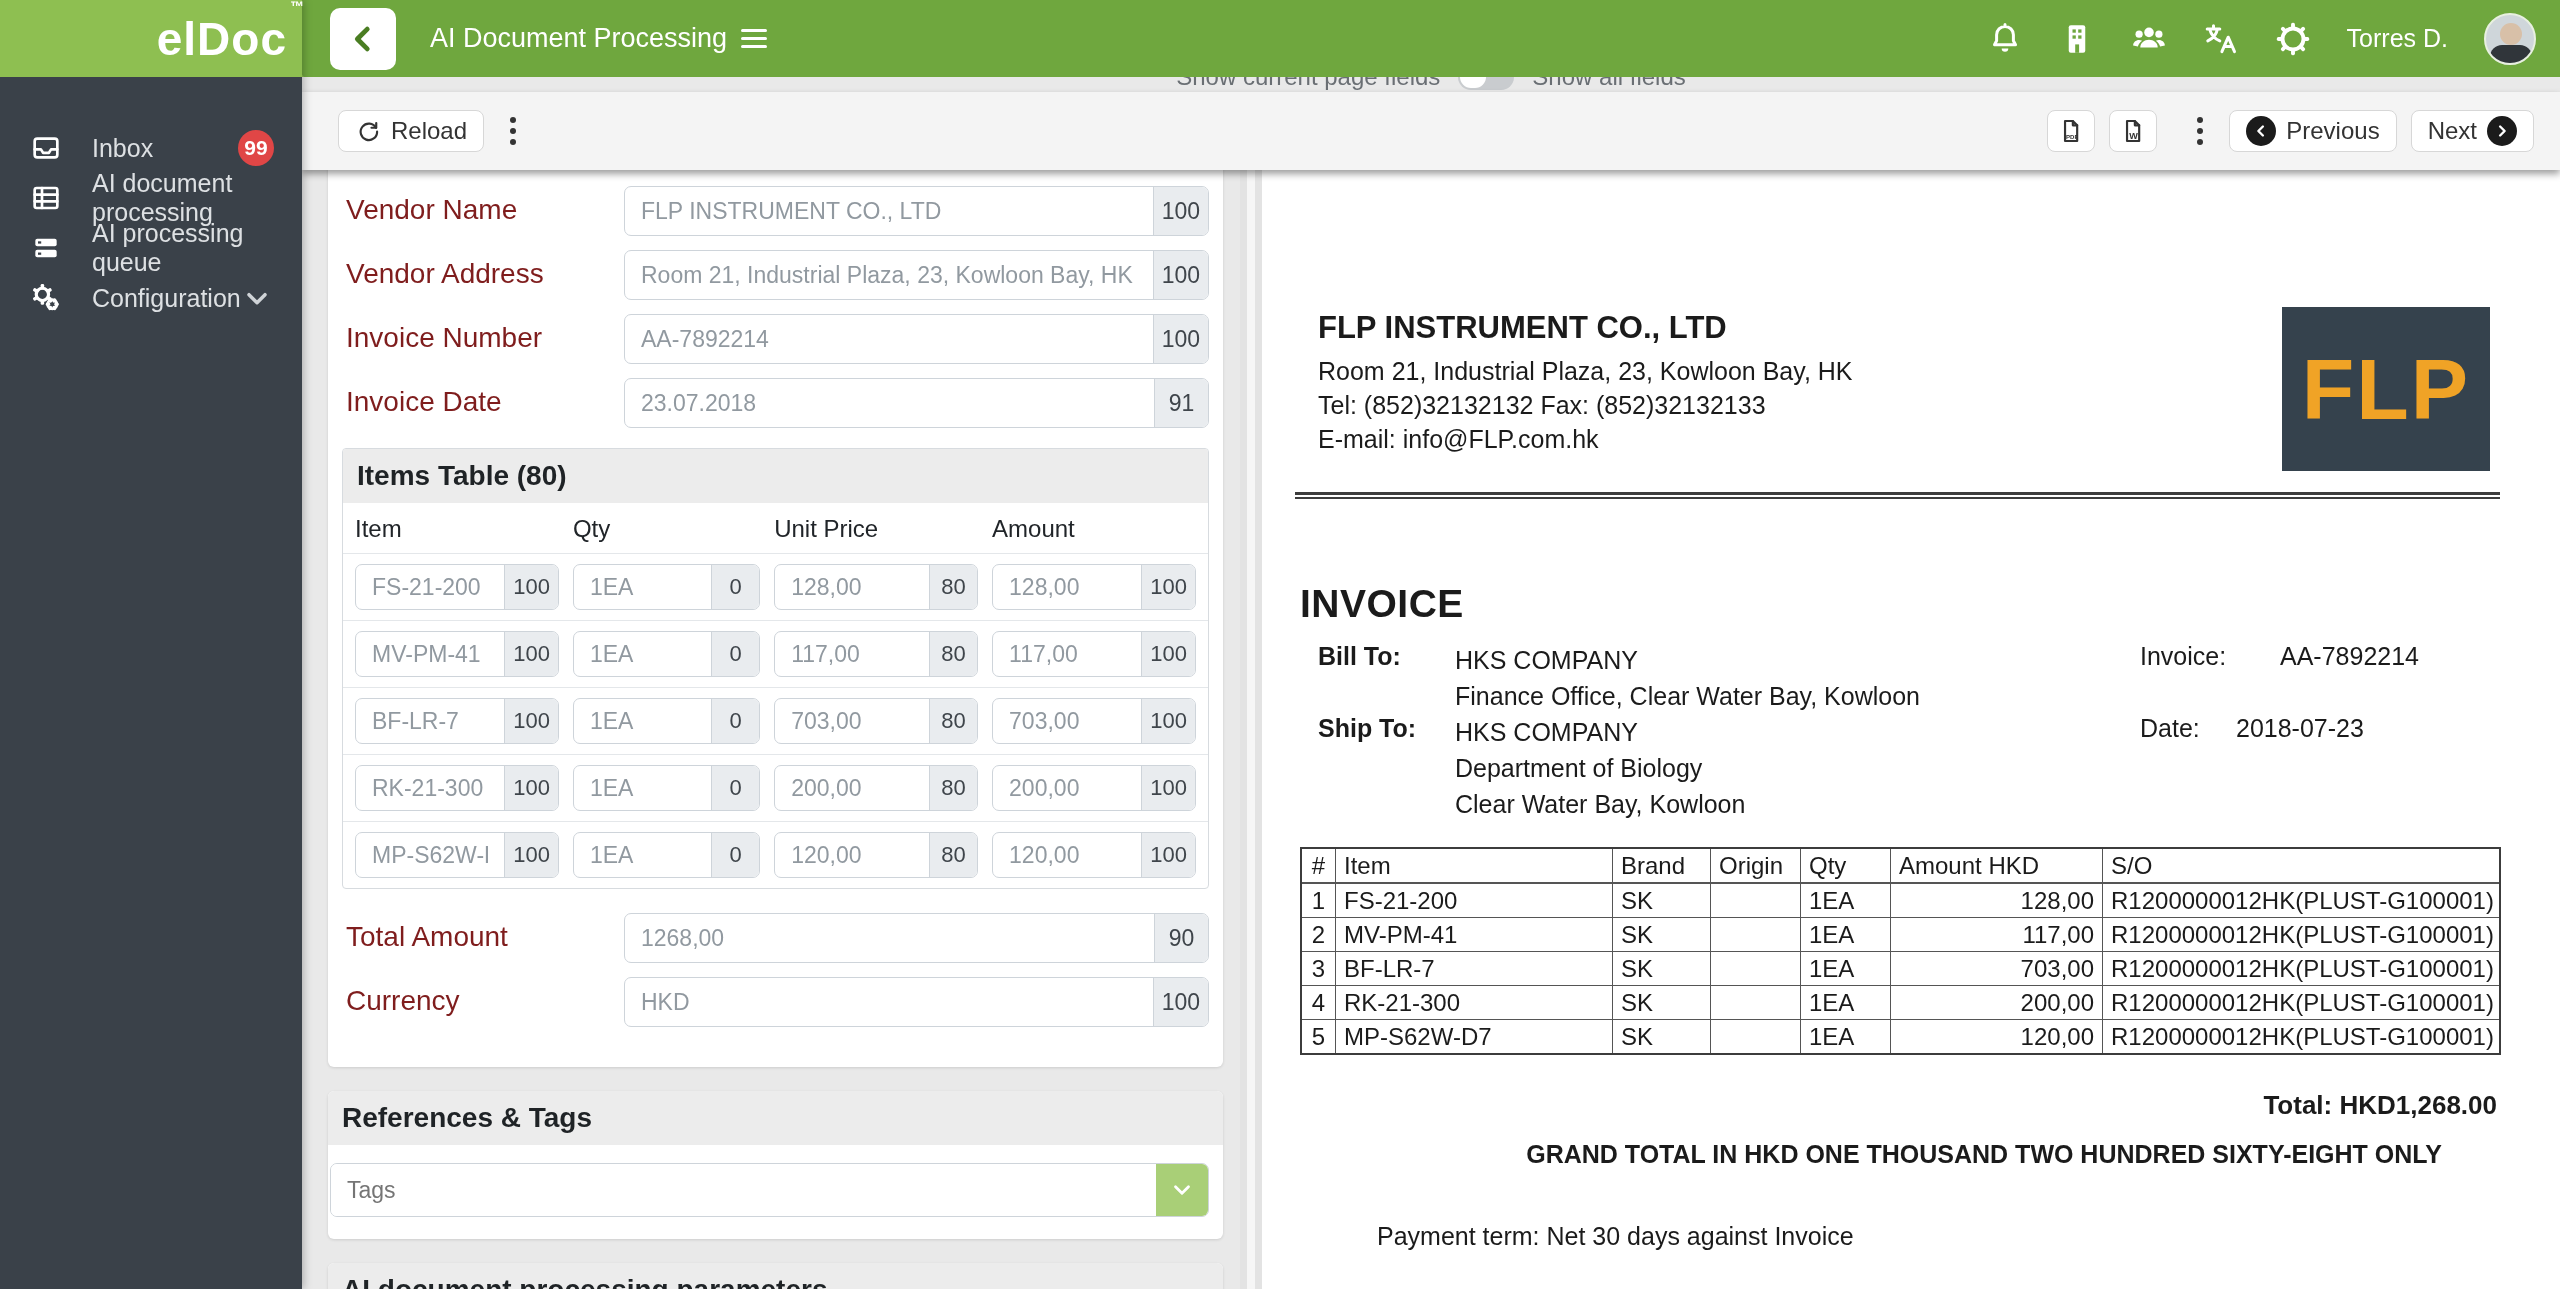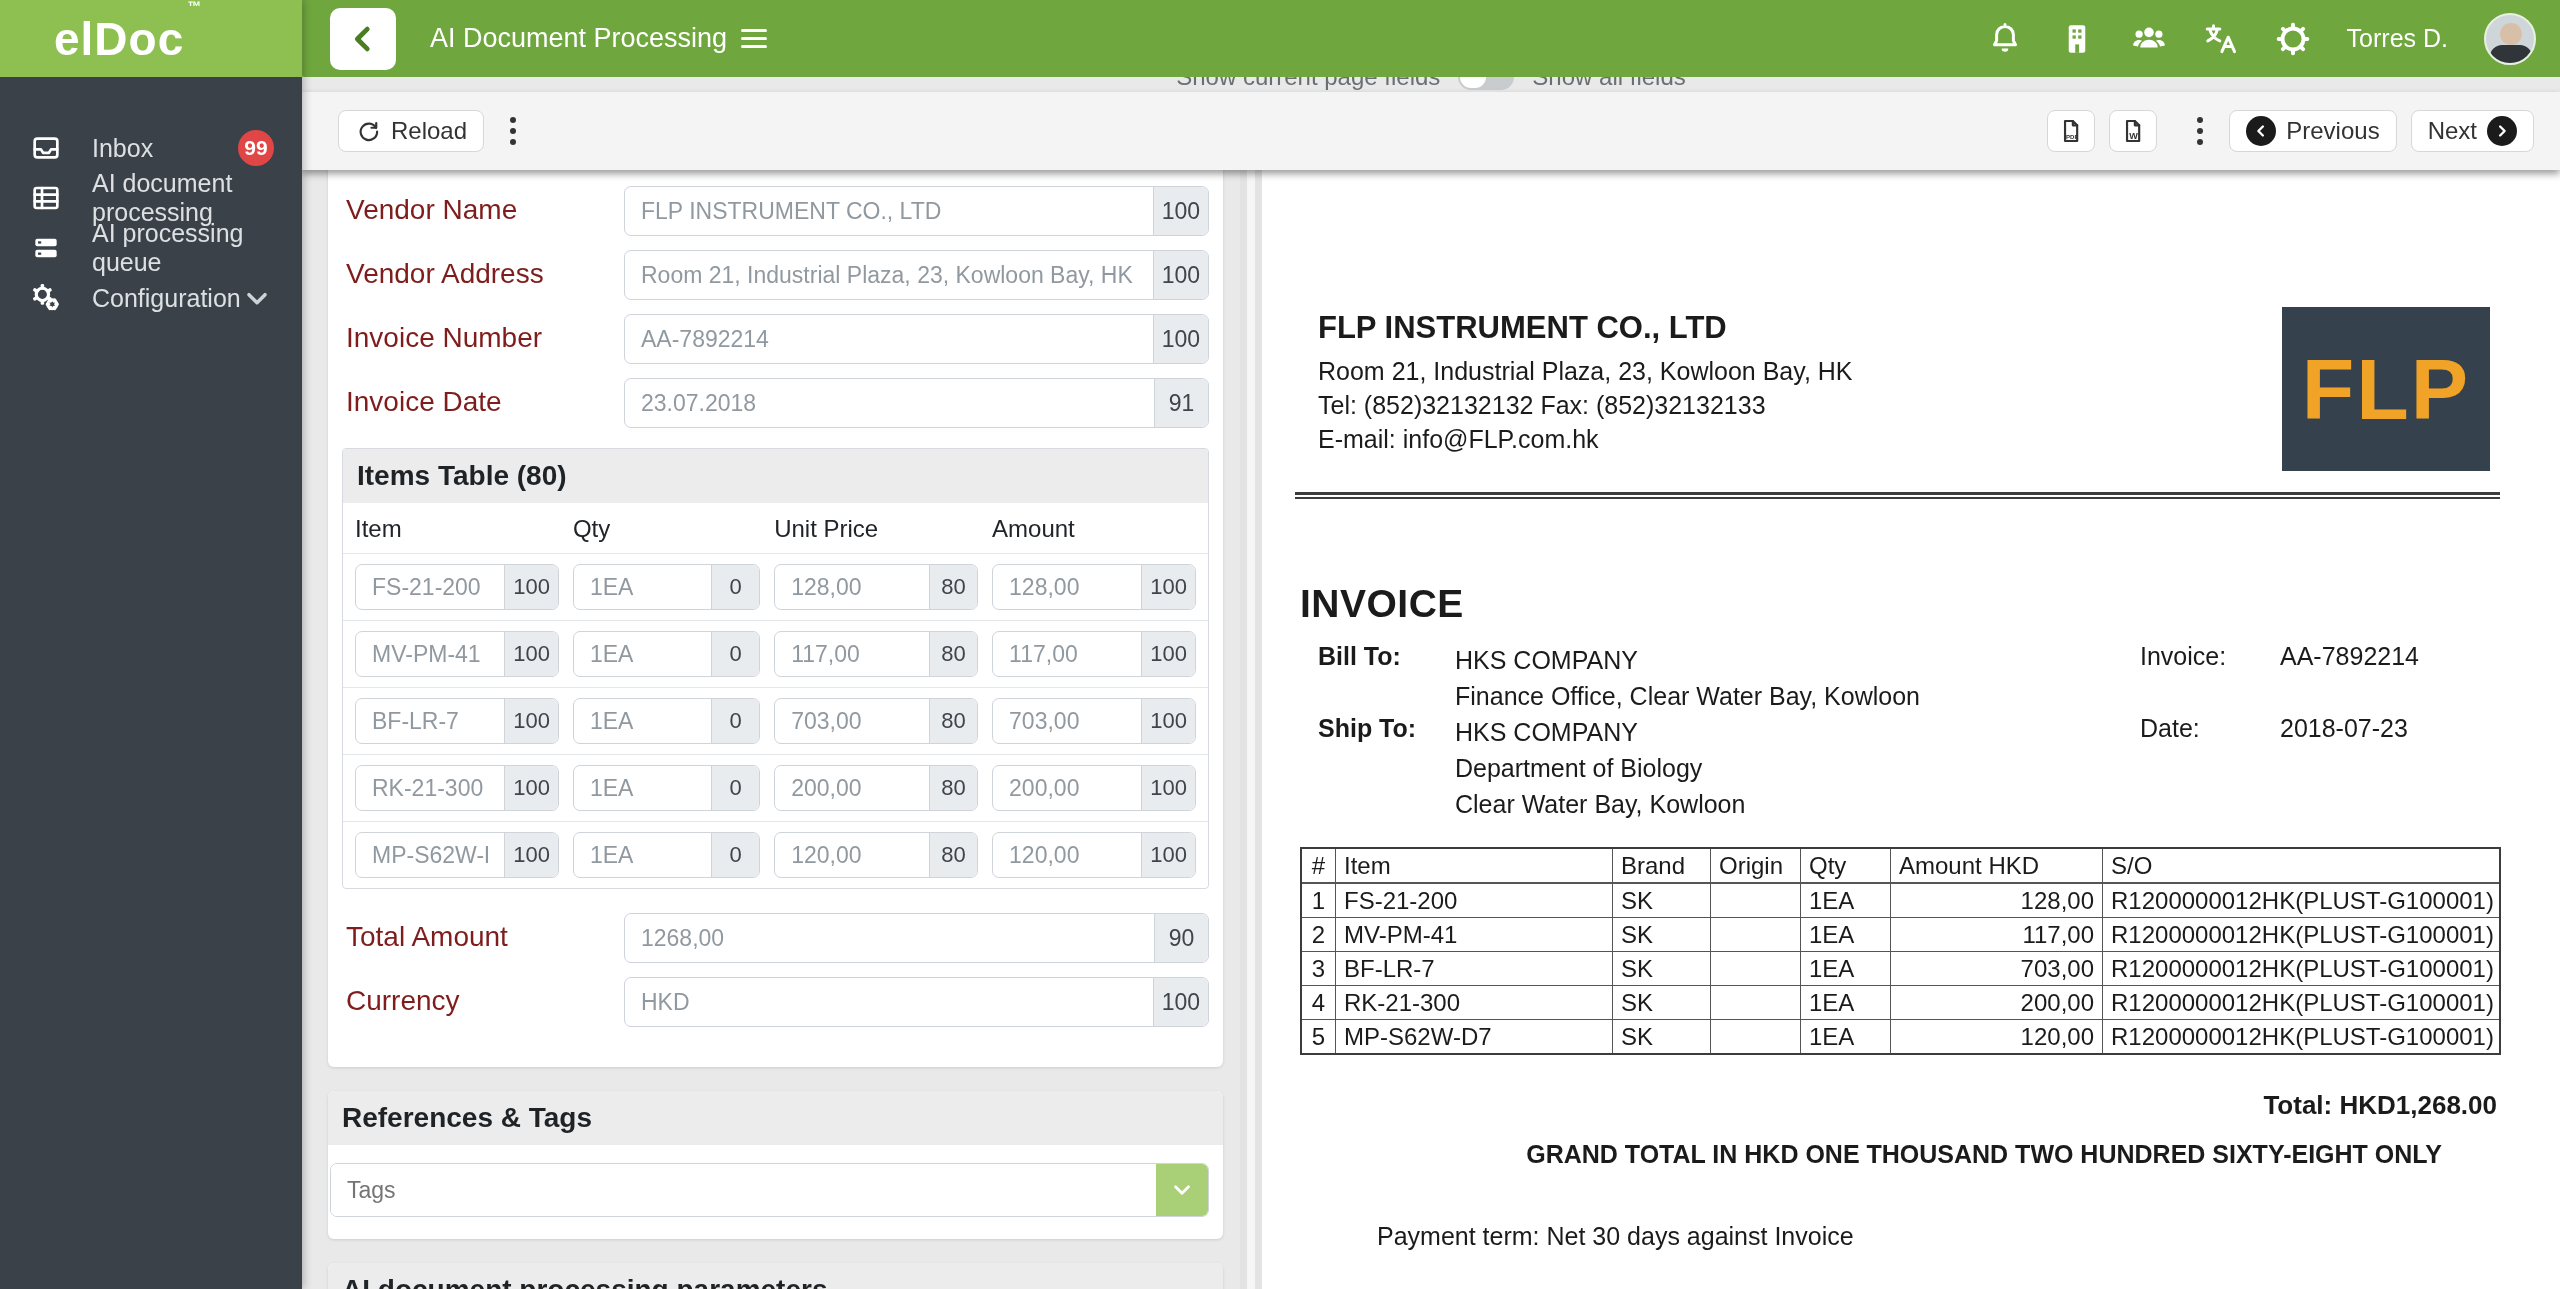--- a/index.html
+++ b/index.html
@@ -4,21 +4,21 @@
 <style>
   * { margin:0; padding:0; box-sizing:border-box; }
   html,body { width:2560px; height:1289px; overflow:hidden; background:#e9e9e9;
               font-family:"Liberation Sans", sans-serif; }
   .app { display:flex; width:2560px; height:1289px; }
 
   
   .sidebar { width:302px; flex:0 0 302px; background:#3a4149; color:#d9dcdf;
              position:relative; z-index:5; box-shadow:2px 0 8px rgba(0,0,0,.25); }
   .logo-band { height:77px; background:#8ebf51; position:relative;
-               display:flex; align-items:center; padding-left:54px; }
+               display:flex; align-items:center; padding-left:54px;justify-content:flex-end; }
   .logo-text { color:#fff; font-size:46px; font-weight:bold; letter-spacing:1px; }
   .logo-tm { color:#fff; font-size:14px; vertical-align:top; position:relative; top:-14px; left:3px;}
   .nav { padding-top:46px; }
   .nav-item { height:50px; display:flex; align-items:center; padding:0 28px 0 30px;
               font-size:25px; cursor:pointer; position:relative; color:#dde0e3;}
   .nav-item svg { width:32px; height:32px; margin-right:30px; flex:0 0 32px; }
   .badge { margin-left:auto; background:#e04646; color:#fff; border-radius:50%;
            width:36px; height:36px; font-size:21px; font-weight:bold;
            display:flex; align-items:center; justify-content:center; }
   .nav-chevron { margin-left:auto; width:26px; height:26px; }
@@ -541,21 +541,21 @@
             <span class="addr-label" style="left:56px; top:560px;">Ship To:</span>
             <span class="addr-val" style="left:193px; top:560px;">
               <span style="display:block">HKS COMPANY</span>
               <span style="display:block">Department of Biology</span>
               <span style="display:block">Clear Water Bay, Kowloon</span>
             </span>
 
             <span class="meta-label" style="left:878px; top:488px;">Invoice:</span>
             <span class="meta-val" style="left:1018px; top:488px;">AA-7892214</span>
             <span class="meta-label" style="left:878px; top:560px;">Date:</span>
-            <span class="meta-val" style="left:1018px; top:560px;">2018-07-23</span>
+            <span class="meta-val" style="left:974px; top:560px;">2018-07-23</span>
 
             <div class="inv-table">
               <div class="inv-tr head">
                 <span class="inv-td">#</span>
                 <span class="inv-td">Item</span>
                 <span class="inv-td">Brand</span>
                 <span class="inv-td">Origin</span>
                 <span class="inv-td">Qty</span>
                 <span class="inv-td">Amount HKD</span>
                 <span class="inv-td">S/O</span>

